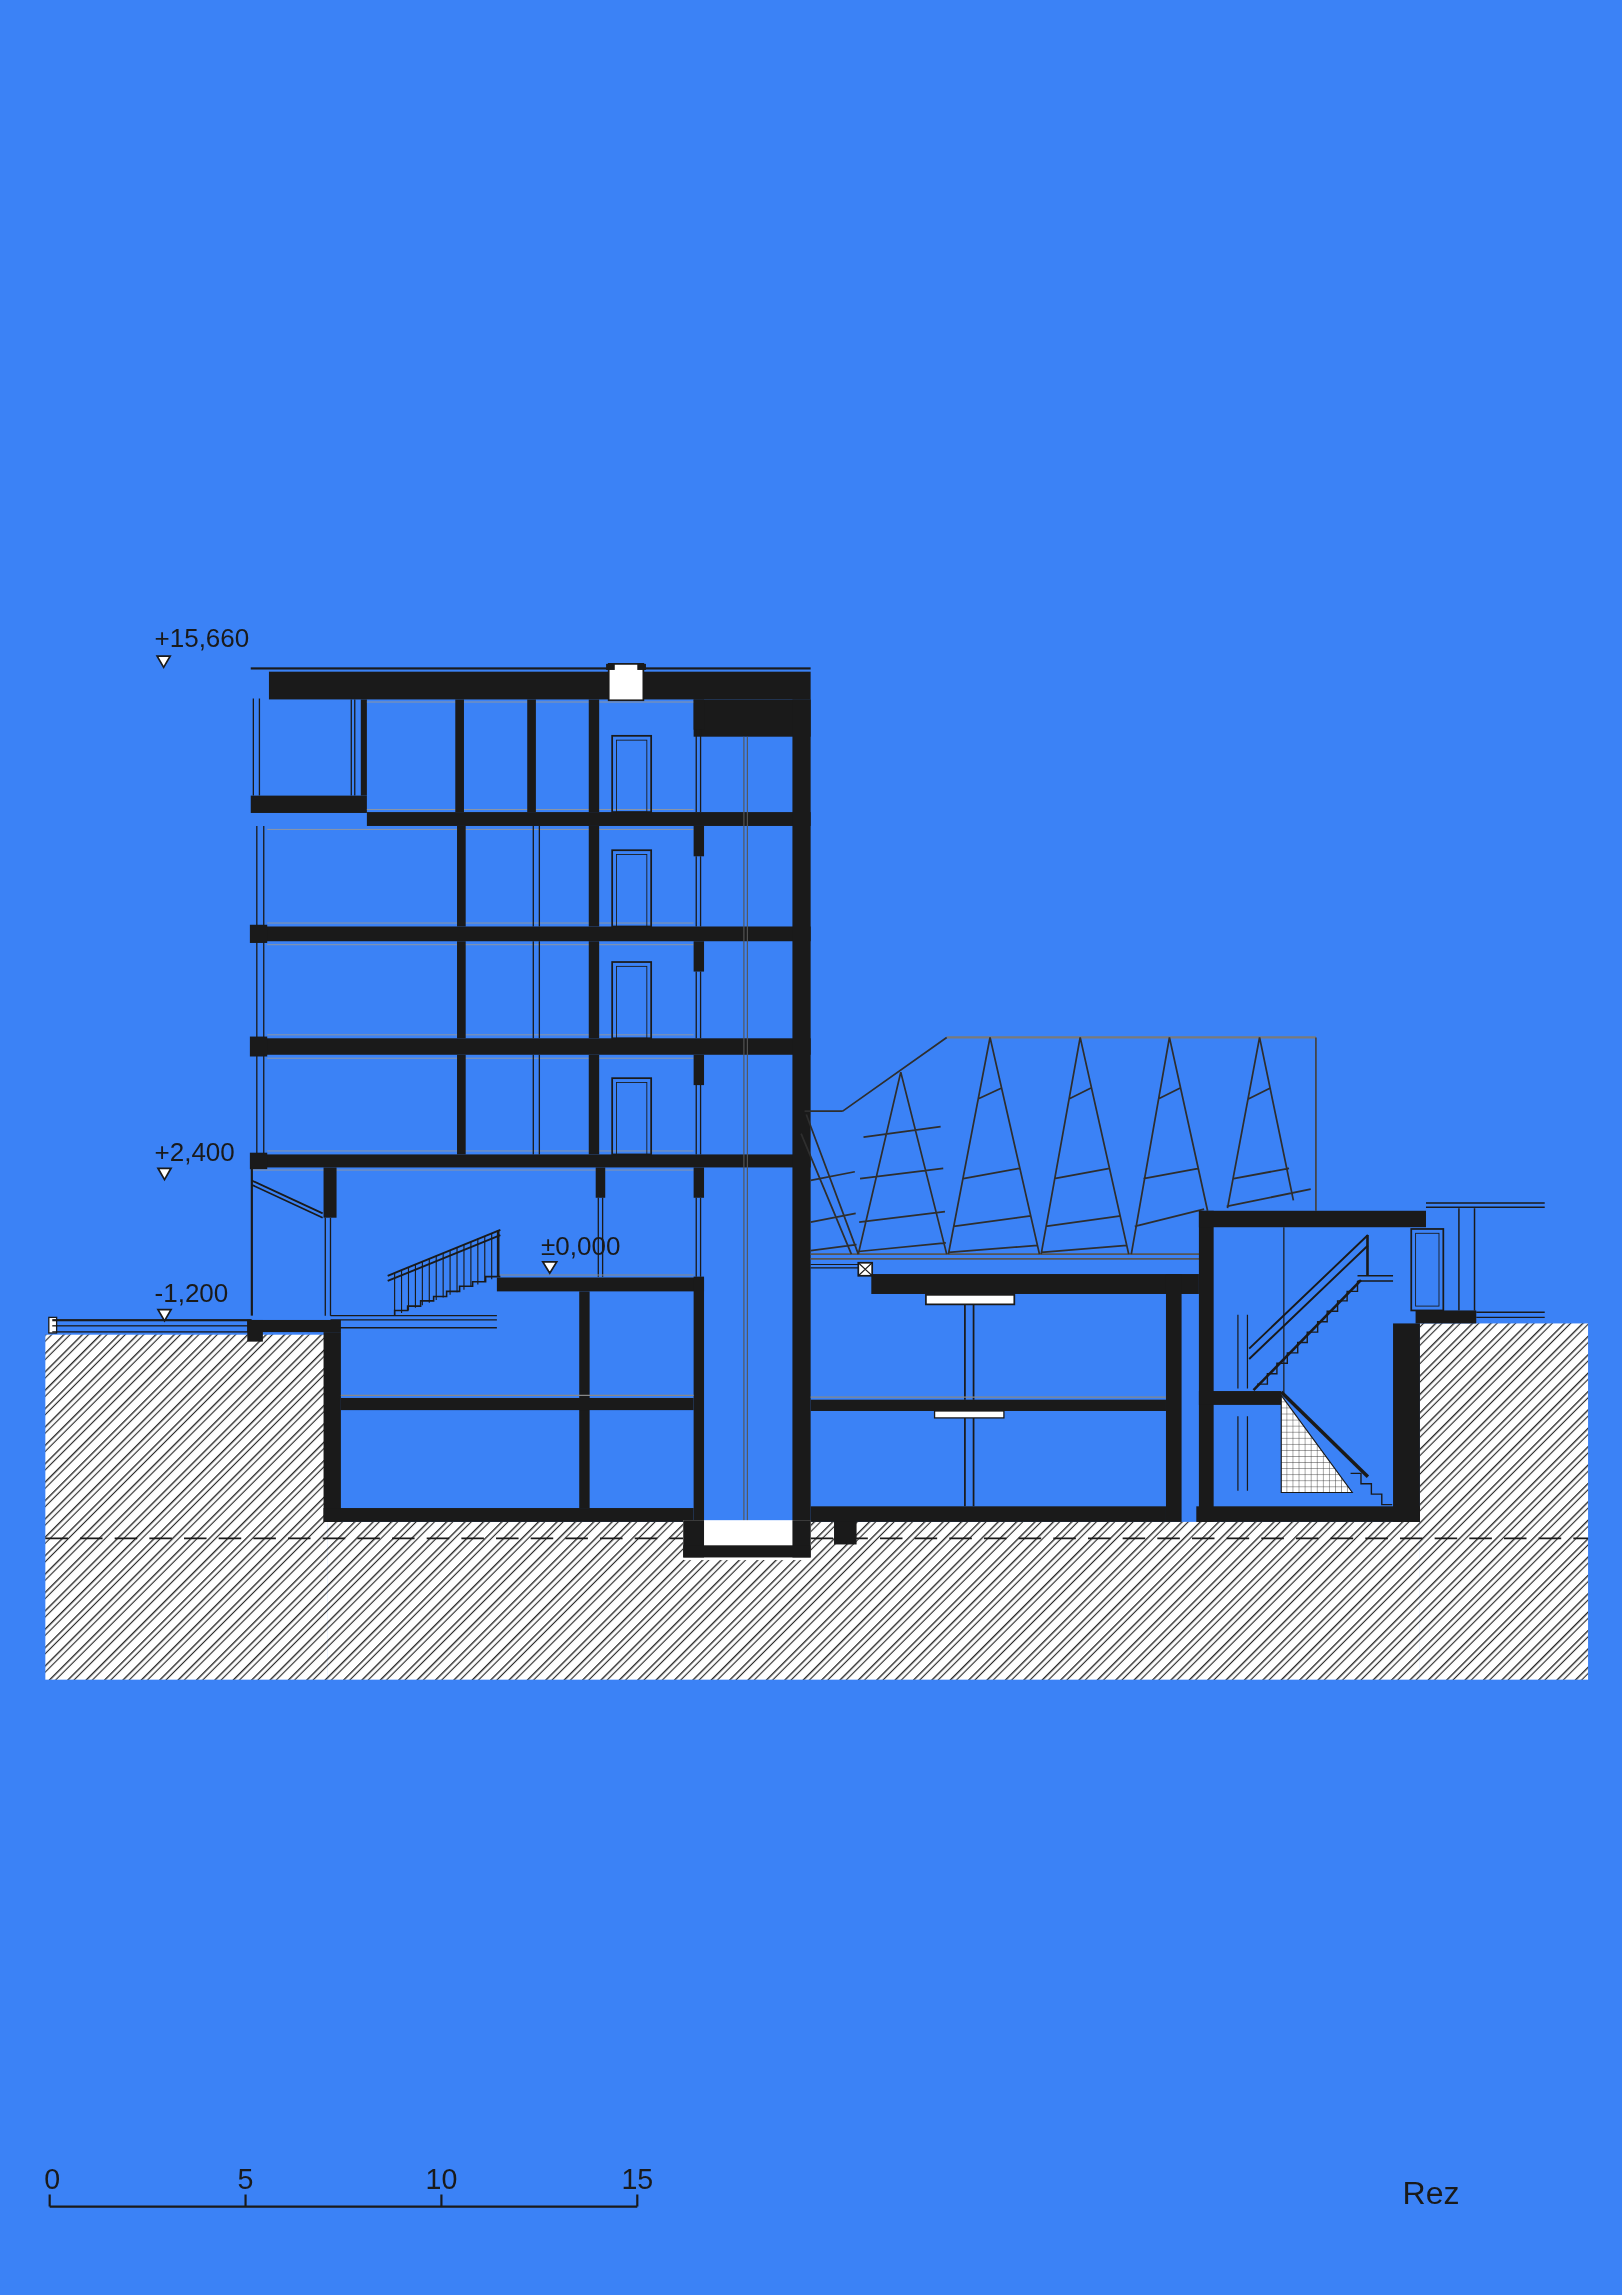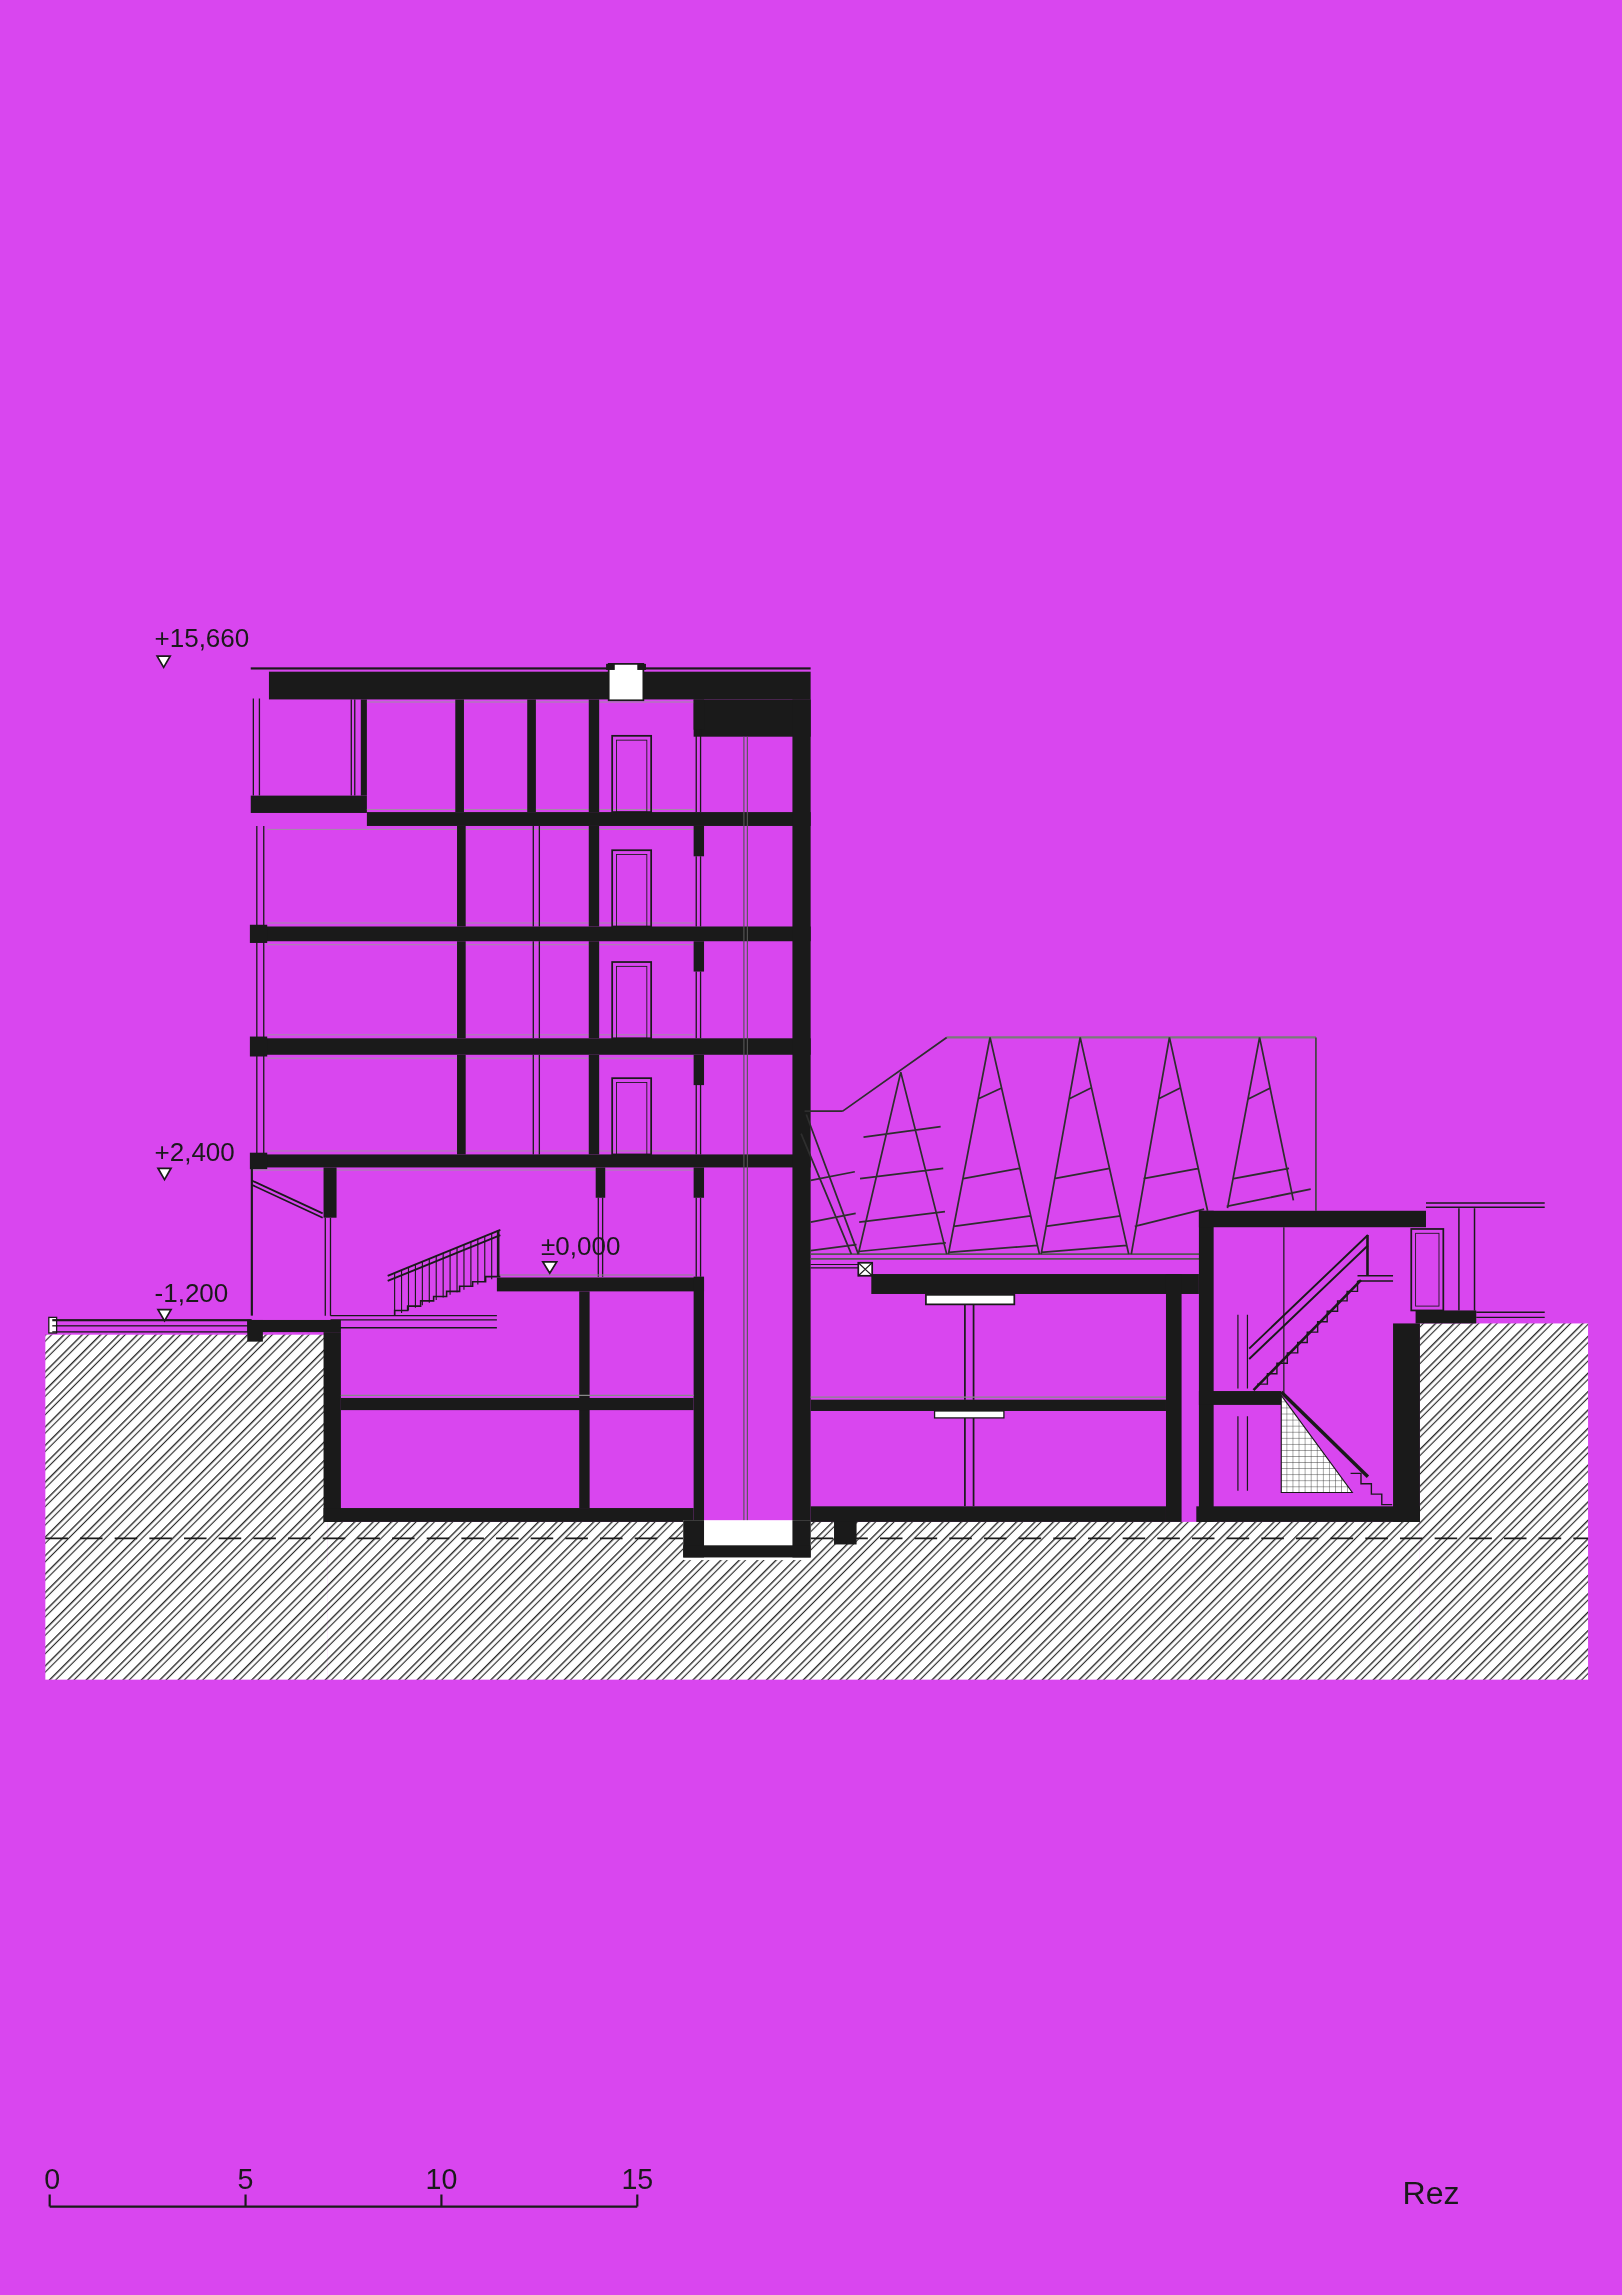--- a/index.html
+++ b/index.html
@@ -1,16 +1,16 @@
 <!DOCTYPE html>
 <html style="font-size:14px"><head>
 <meta charset="utf-8">
 <style>
   html,body{margin:0;padding:0;background:#ffffff;}
-  .canvas{position:relative;width:1623px;height:2295px;background:#d946ef;overflow:hidden;
+  .canvas{position:relative;width:1623px;height:2295px;background:#3b82f6;overflow:hidden;
           font-family:"Liberation Sans", sans-serif;}
   svg{position:absolute;left:0;top:0;}
   text{font-family:"Liberation Sans", sans-serif;fill:#1a1a1a;}
   .lvl{font-size:30px;font-weight:500;}
   .scale-num{font-size:33px;font-weight:500;text-anchor:middle;}
   .title-txt{font-size:37px;font-weight:500;}
 </style>
 </head>
 <body>
 

